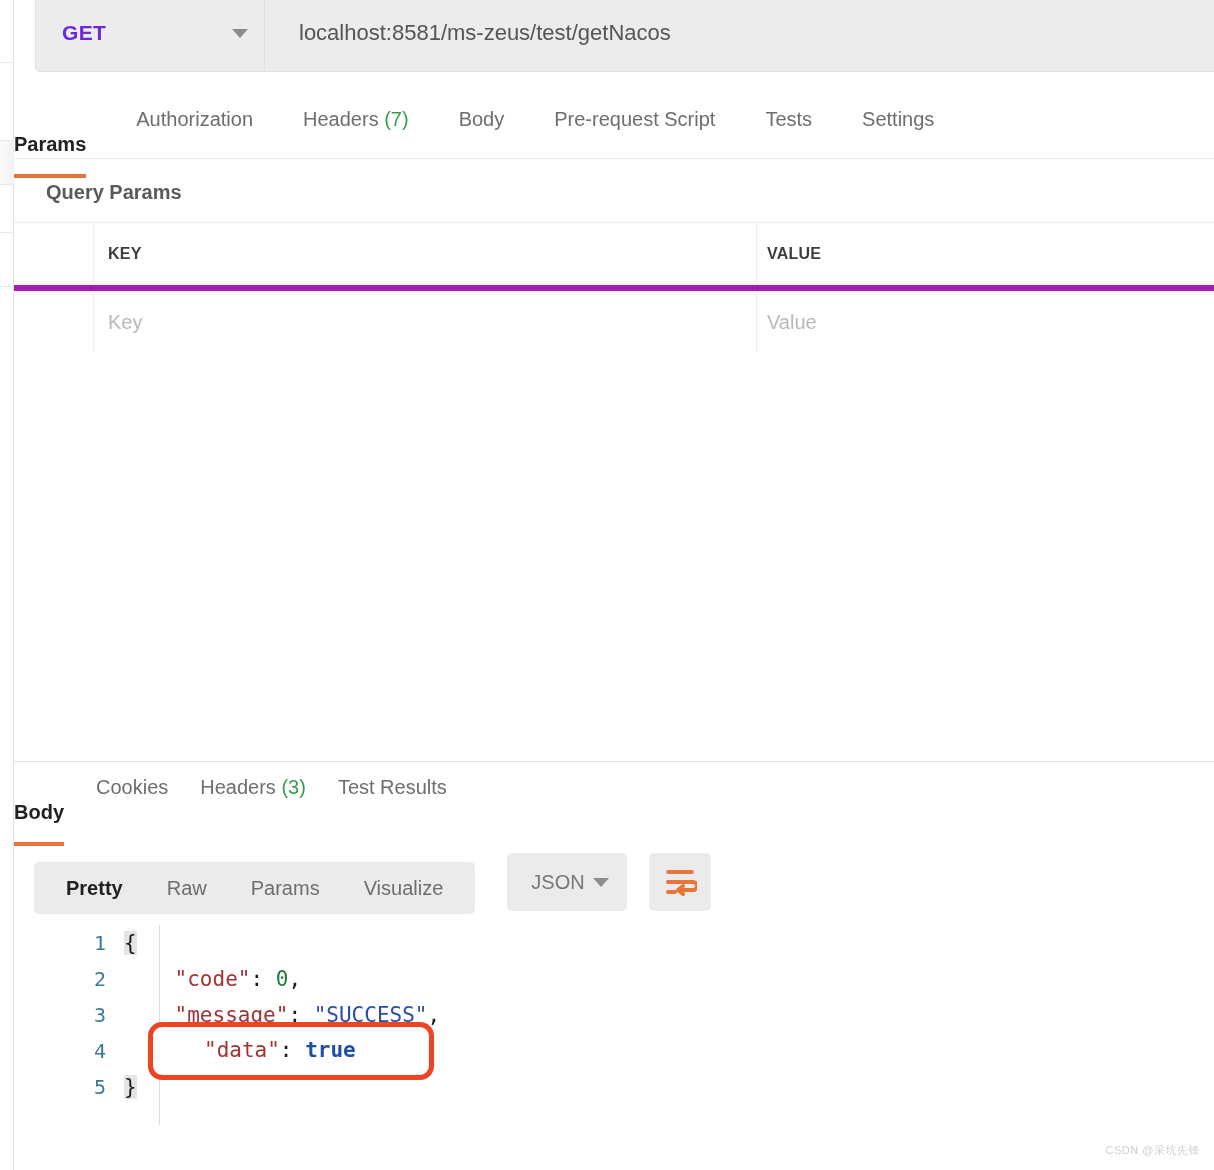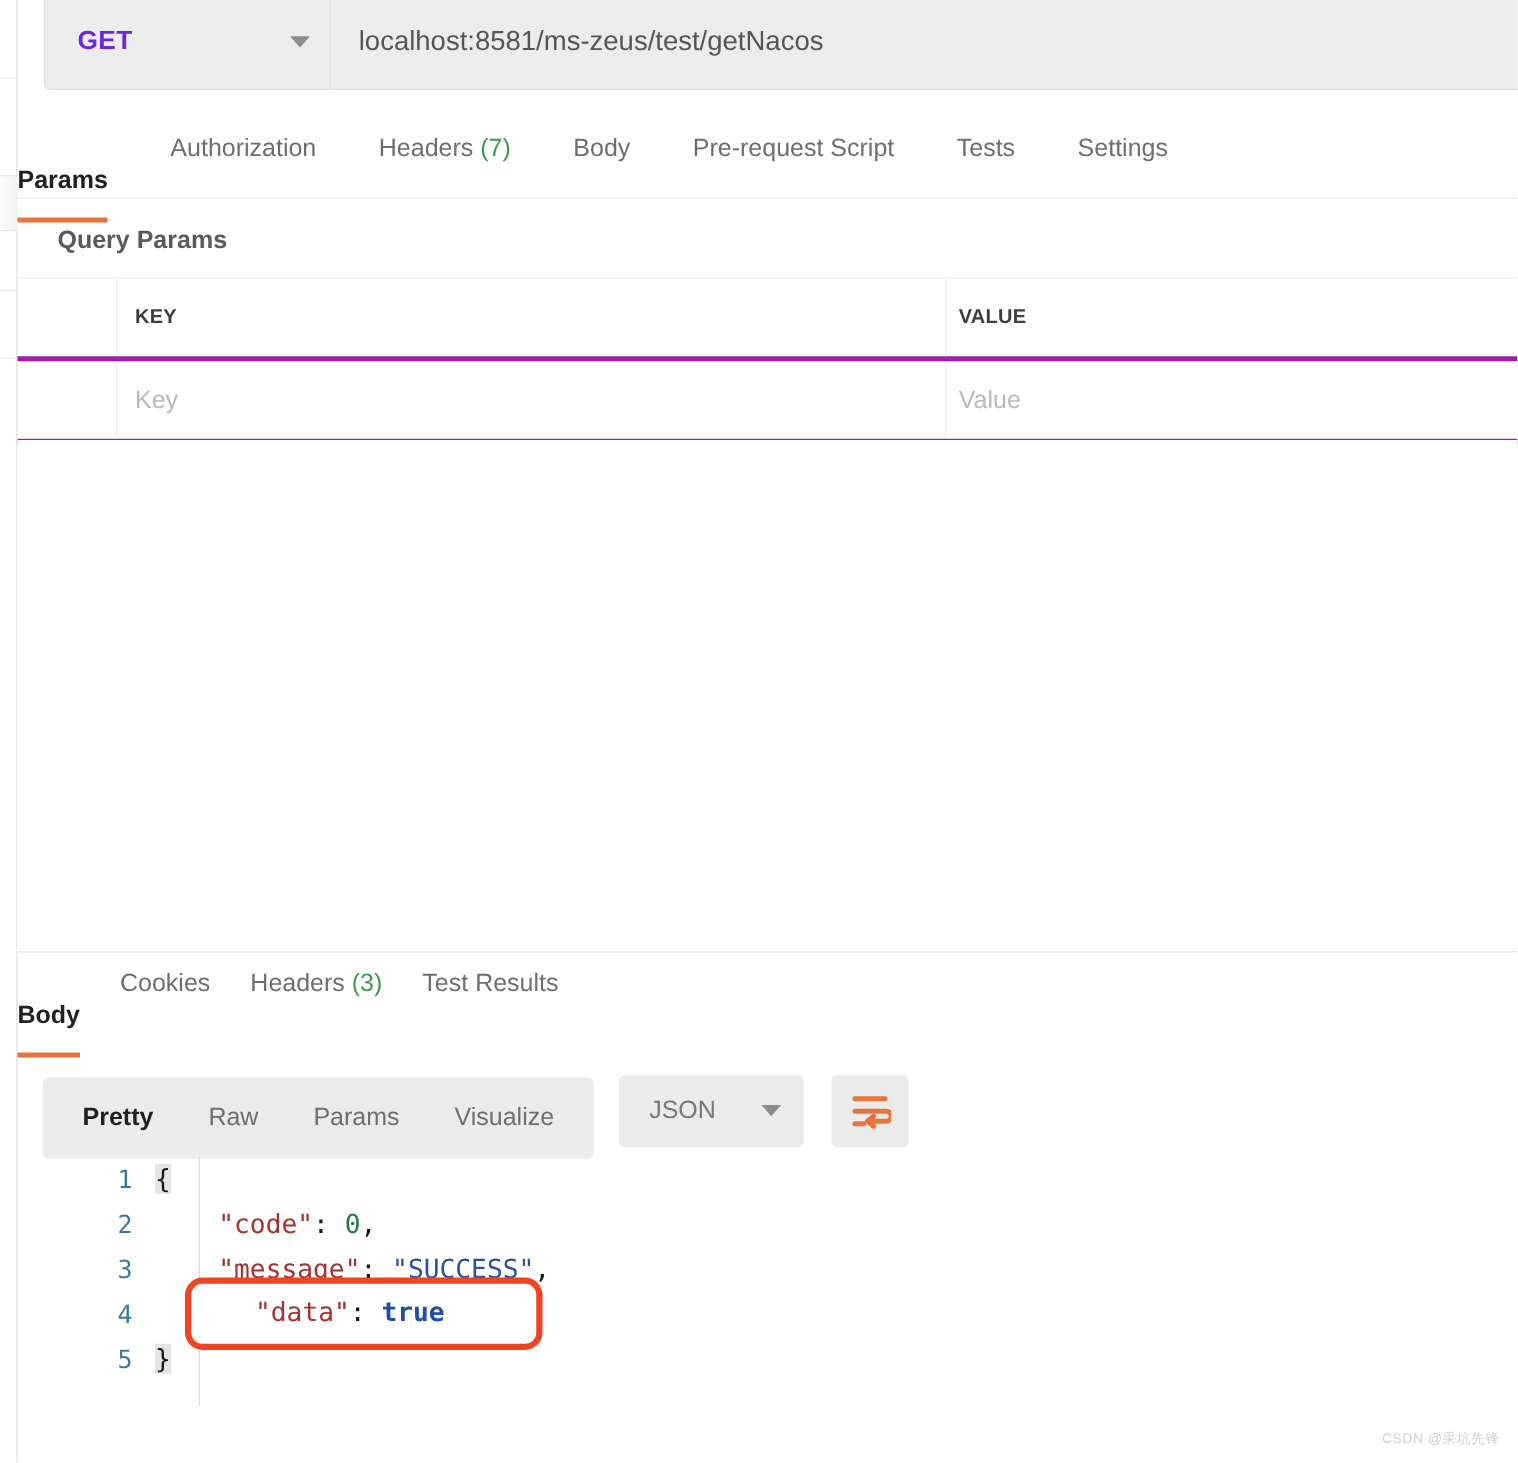--- a/index.html
+++ b/index.html
@@ -81,20 +81,21 @@
     border-left: none;
     border-radius: 0 5px 5px 0;
     box-sizing: border-box;
     display: flex;
     align-items: center;
     padding-left: 22px;
   }
   .url-text {
     font-size: 22px;
     color: #555555;
+    margin-left: 12px;
   }
 
   
   .req-tabs {
     position: absolute;
     left: 14px; top: 100px;
     width: 1200px; height: 58px;
     display: flex;
     align-items: flex-start;
   }
@@ -136,21 +137,21 @@
     padding: 22px 0 18px 32px;
   }
   .pm-table {
     width: 1200px;
     border-top: 1px solid #ededed;
     box-sizing: border-box;
   }
   .pm-row {
     display: flex;
     height: 62px;
-    border-bottom: 4px solid #a21caf;
+    border-bottom: 6px solid #a21caf;
   }
   .pm-cell-check {
     width: 80px;
     border-right: 1px solid #ededed;
     box-sizing: border-box;
   }
   .pm-cell-key {
     width: 663px;
     border-right: 1px solid #ededed;
     box-sizing: border-box;
@@ -198,43 +199,43 @@
 
   .fmt-bar {
     position: absolute;
     left: 34px; top: 850px;
     display: flex;
     align-items: center;
   }
   .seg-group {
     background: #ebebeb;
     border-radius: 5px;
-    height: 65px;
+    height: 52px;
     display: flex;
     align-items: center;
     padding: 0 10px;
     margin-top: 12px;
   }
   .seg {
     font-size: 20px;
     color: #6e6e6e;
     padding: 0 22px;
     cursor: pointer;
     white-space: nowrap;
   }
   .seg.active {
     color: #212121;
     font-weight: bold;
   }
   .json-select {
-    margin-left: 20px;
+    margin-left: 32px;
     background: #ebebeb;
     border-radius: 5px;
     height: 58px;
-    width: 148px;
+    width: 120px;
     display: flex;
     align-items: center;
     justify-content: space-between;
     padding: 0 18px 0 24px;
     box-sizing: border-box;
     cursor: pointer;
   }
   .json-select .lbl {
     font-size: 20px;
     color: #777777;

